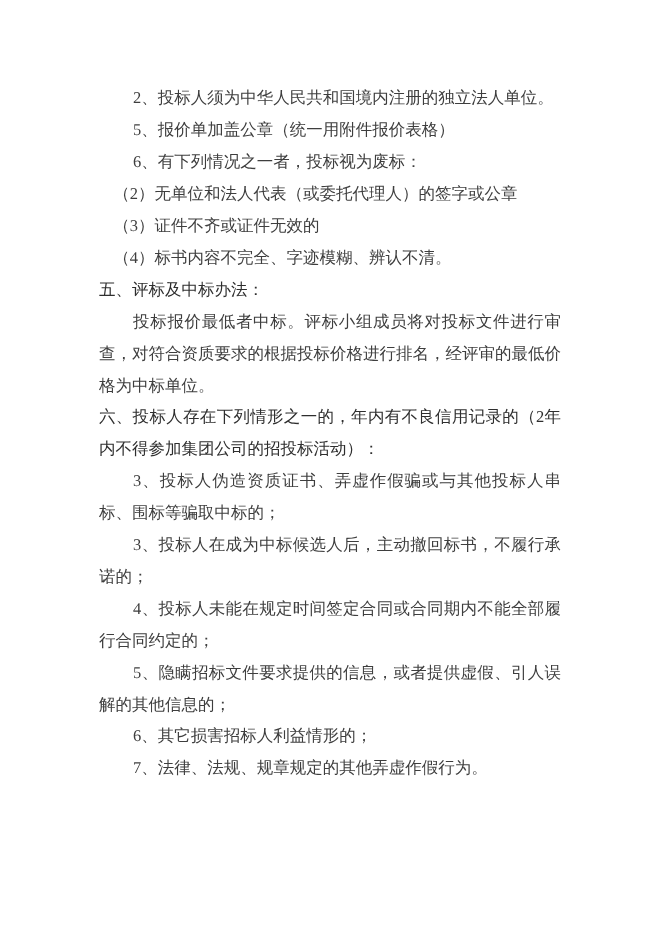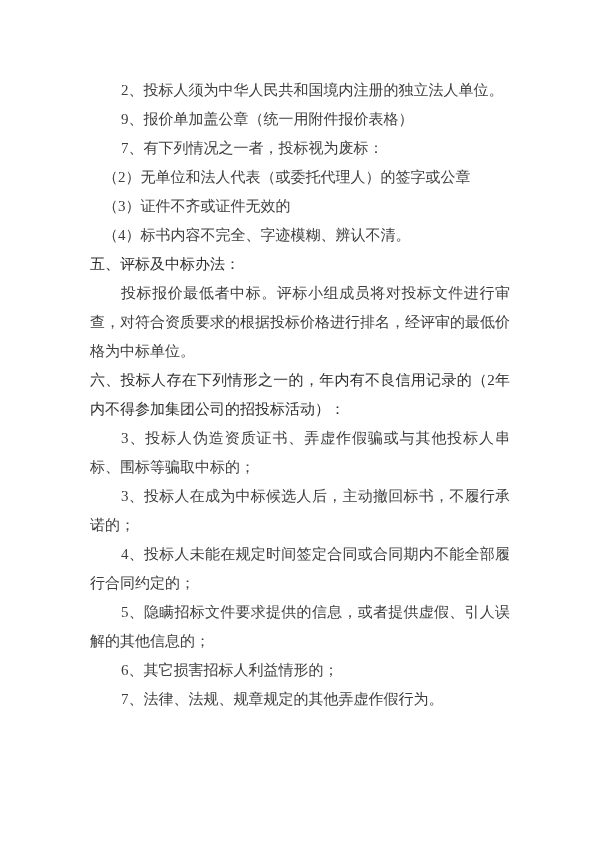--- a/index.html
+++ b/index.html
@@ -51,22 +51,22 @@
     text-indent: 0;
     color: var(--heading-text);
   }
 </style>
 </head>
 <body>
 
 <div class="page">
   <div class="doc-body" id="doc-body">
       <p class="para-item">2、投标人须为中华人民共和国境内注册的独立法人单位。</p>
-      <p class="para-item">9、报价单加盖公章（统一用附件报价表格）</p>
-      <p class="para-item">7、有下列情况之一者，投标视为废标：</p>
+      <p class="para-item">5、报价单加盖公章（统一用附件报价表格）</p>
+      <p class="para-item">6、有下列情况之一者，投标视为废标：</p>
       <p class="para-subitem">（2）无单位和法人代表（或委托代理人）的签字或公章</p>
       <p class="para-subitem">（3）证件不齐或证件无效的</p>
       <p class="para-subitem">（4）标书内容不完全、字迹模糊、辨认不清。</p>
       <p class="para-heading">五、评标及中标办法：</p>
       <p class="para-item">投标报价最低者中标。评标小组成员将对投标文件进行审查，对符合资质要求的根据投标价格进行排名，经评审的最低价格为中标单位。</p>
       <p class="para-heading">六、投标人存在下列情形之一的，年内有不良信用记录的（2年内不得参加集团公司的招投标活动）：</p>
       <p class="para-item">3、投标人伪造资质证书、弄虚作假骗或与其他投标人串标、围标等骗取中标的；</p>
       <p class="para-item">3、投标人在成为中标候选人后，主动撤回标书，不履行承诺的；</p>
       <p class="para-item">4、投标人未能在规定时间签定合同或合同期内不能全部履行合同约定的；</p>
       <p class="para-item">5、隐瞒招标文件要求提供的信息，或者提供虚假、引人误解的其他信息的；</p>

